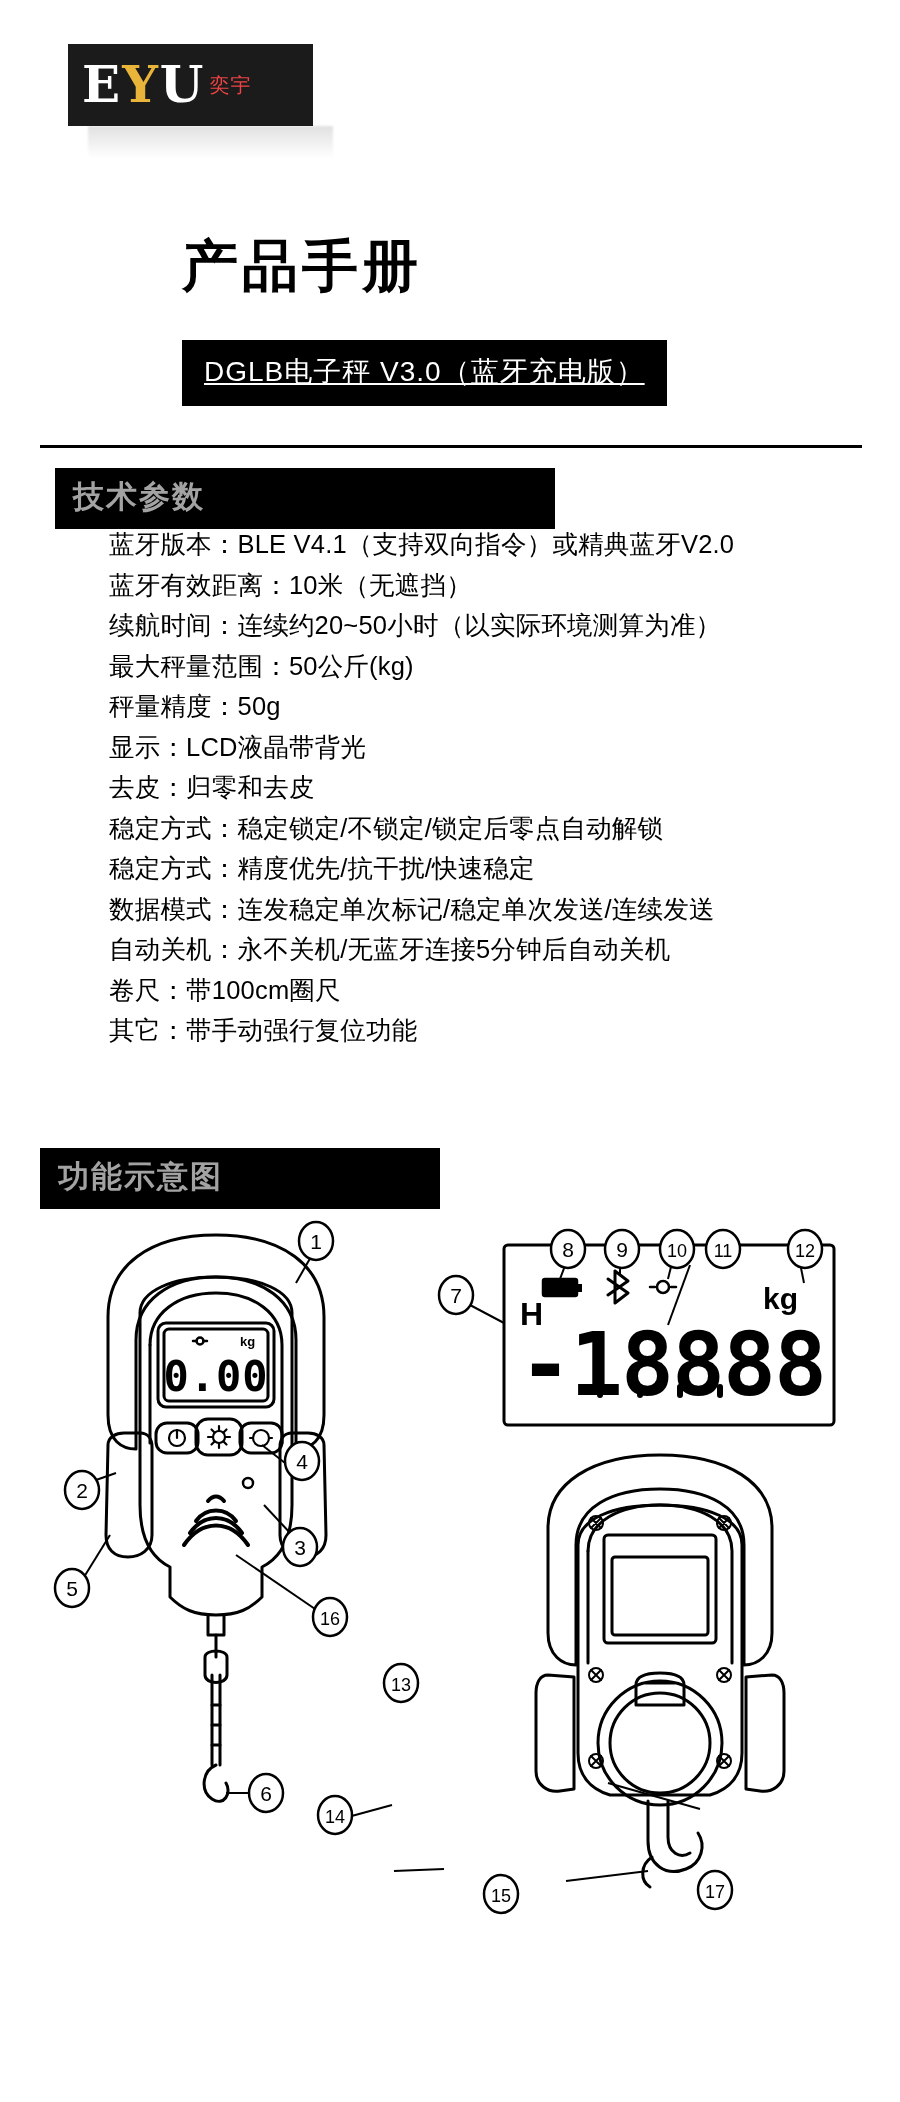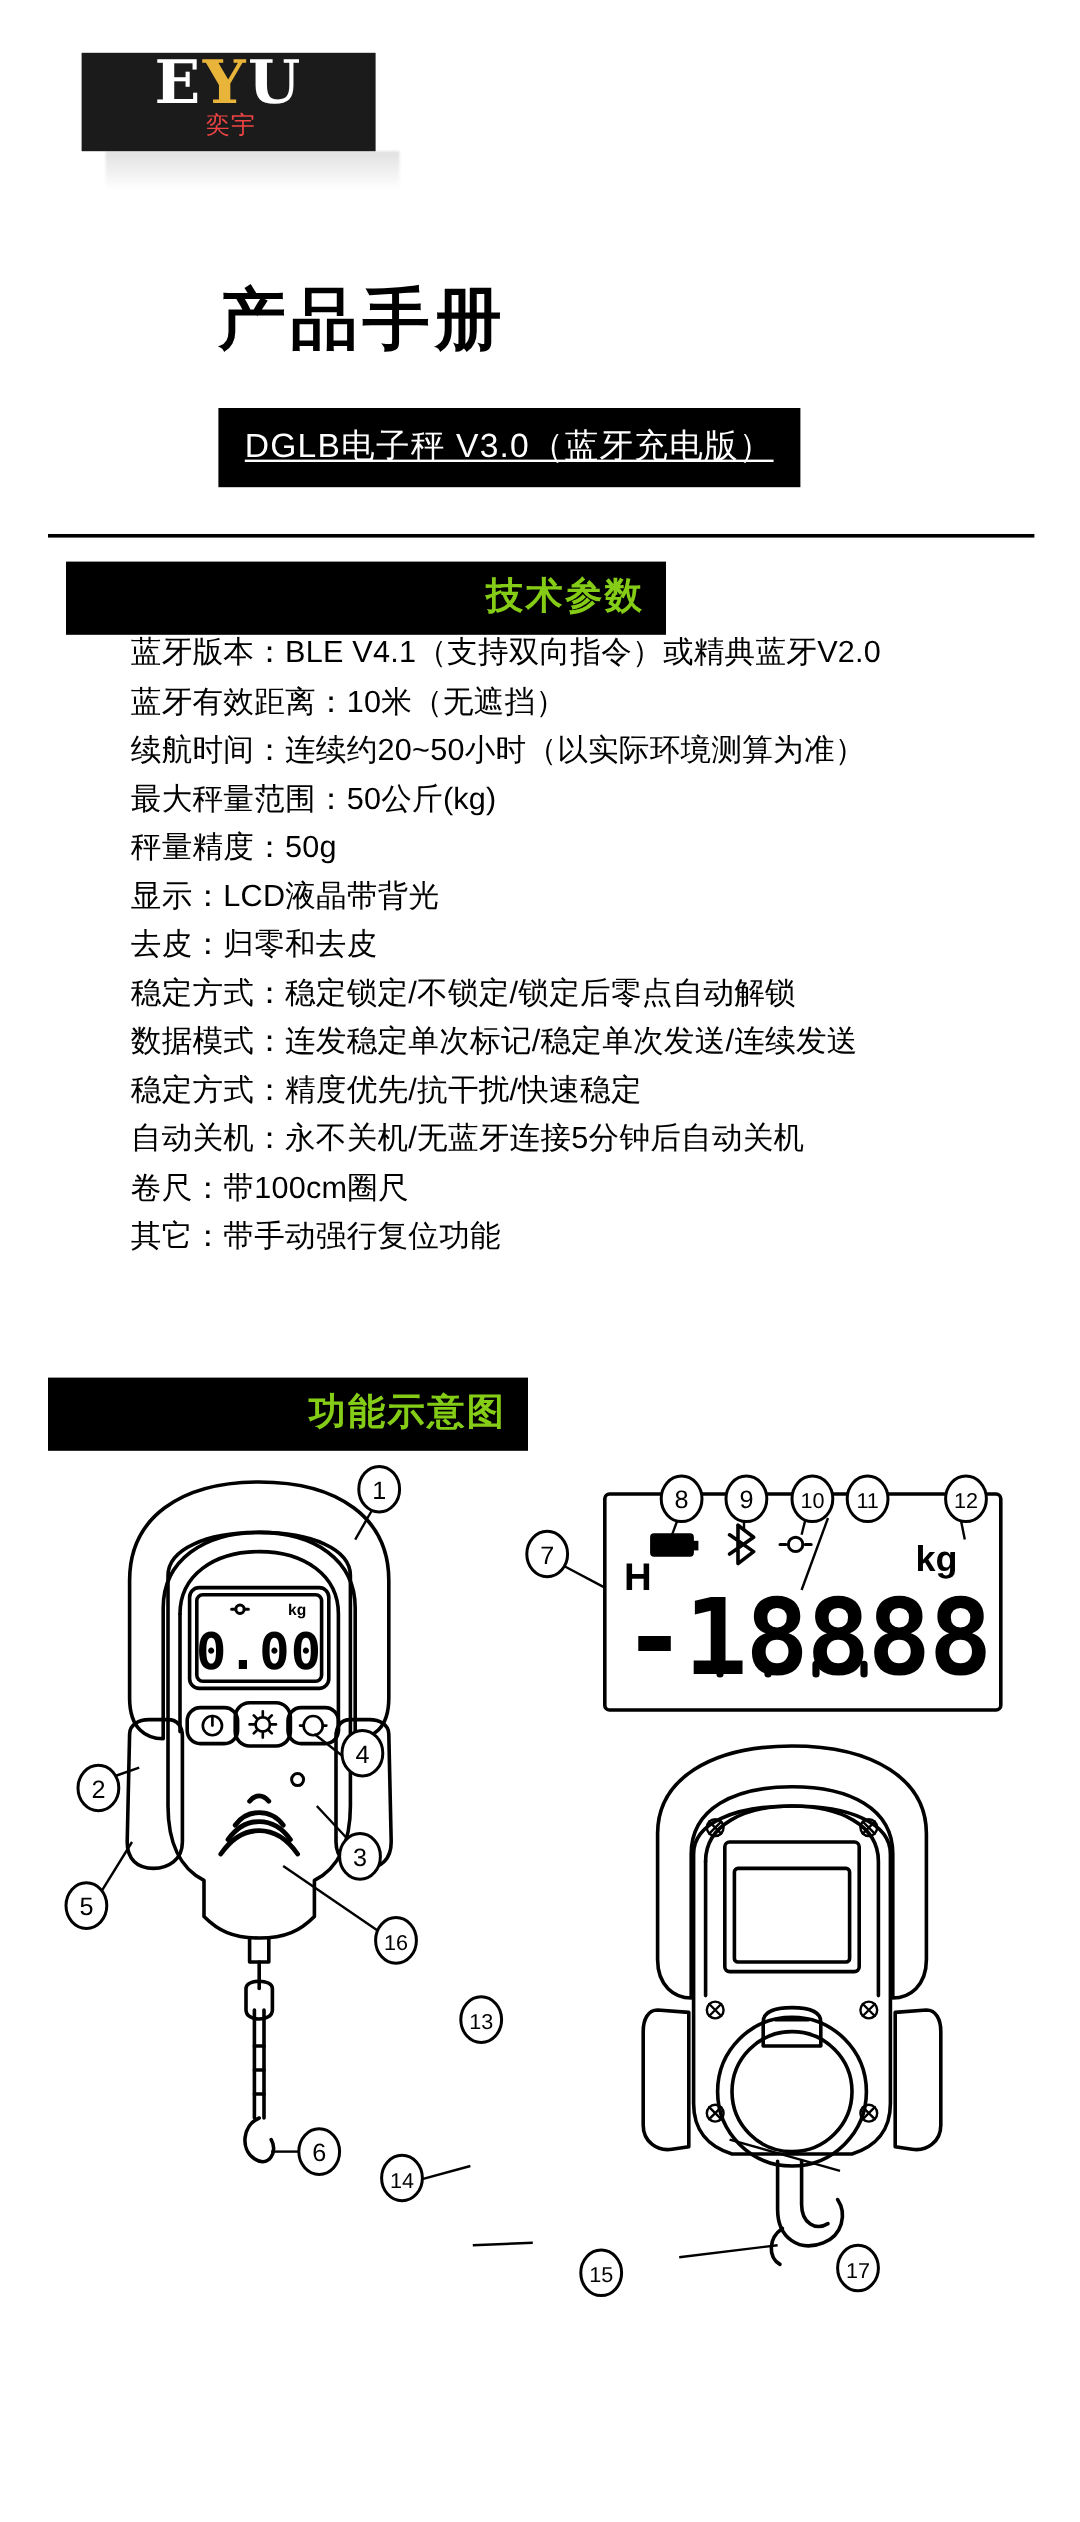--- a/index.html
+++ b/index.html
@@ -25,21 +25,20 @@
     position:absolute;
     left:68px;
     top:44px;
     width:245px;
     height:82px;
     background:#1b1b1b;
     display:flex;
     align-items:center;
     box-sizing:border-box;
     padding:0 14px;
-    flex-direction:column;
   }
   .logo-eyu{
     font-family:"DejaVu Serif","Liberation Serif",serif;
     font-weight:bold;
     font-size:50px;
     letter-spacing:2px;
     color:#ffffff;
     line-height:1;
   }
   .logo-eyu .y{color:#e8b53a;}
@@ -88,27 +87,26 @@
     left:40px;
     top:445px;
     width:822px;
     height:3px;
     background:#000;
   }
 
   .section-bar{
     position:absolute;
     background:#000;
-    color:#84cc16;
+    color:#a3a3a3;
     font-size:31px;
     font-weight:bold;
     letter-spacing:2px;
     padding:8px 18px 11px 18px;
     box-sizing:border-box;
-    text-align:right;
   }
   #spec-bar{left:55px;top:468px;width:500px;}
   #diagram-bar{left:40px;top:1148px;width:400px;}
 
   .spec-list{
     position:absolute;
     left:88px;
     top:524px;
     width:790px;
     margin-left:21px;
@@ -149,22 +147,22 @@
   <div class="section-bar" id="spec-bar">技术参数</div>
   <div class="spec-list">
     <div>蓝牙版本：BLE V4.1（支持双向指令）或精典蓝牙V2.0</div>
     <div>蓝牙有效距离：10米（无遮挡）</div>
     <div>续航时间：连续约20~50小时（以实际环境测算为准）</div>
     <div>最大秤量范围：50公斤(kg)</div>
     <div>秤量精度：50g</div>
     <div>显示：LCD液晶带背光</div>
     <div>去皮：归零和去皮</div>
     <div>稳定方式：稳定锁定/不锁定/锁定后零点自动解锁</div>
+    <div>稳定方式：精度优先/抗干扰/快速稳定</div>
     <div>数据模式：连发稳定单次标记/稳定单次发送/连续发送</div>
-    <div>稳定方式：精度优先/抗干扰/快速稳定</div>
     <div>自动关机：永不关机/无蓝牙连接5分钟后自动关机</div>
     <div>卷尺：带100cm圈尺</div>
     <div>其它：带手动强行复位功能</div>
   </div>
 
   <div class="section-bar" id="diagram-bar">功能示意图</div>
 
   <div class="diagram">
     <svg width="900" height="890" viewBox="0 0 900 890" xmlns="http://www.w3.org/2000/svg">
       <g fill="none" stroke="#000" stroke-width="3" stroke-linecap="round" stroke-linejoin="round">

